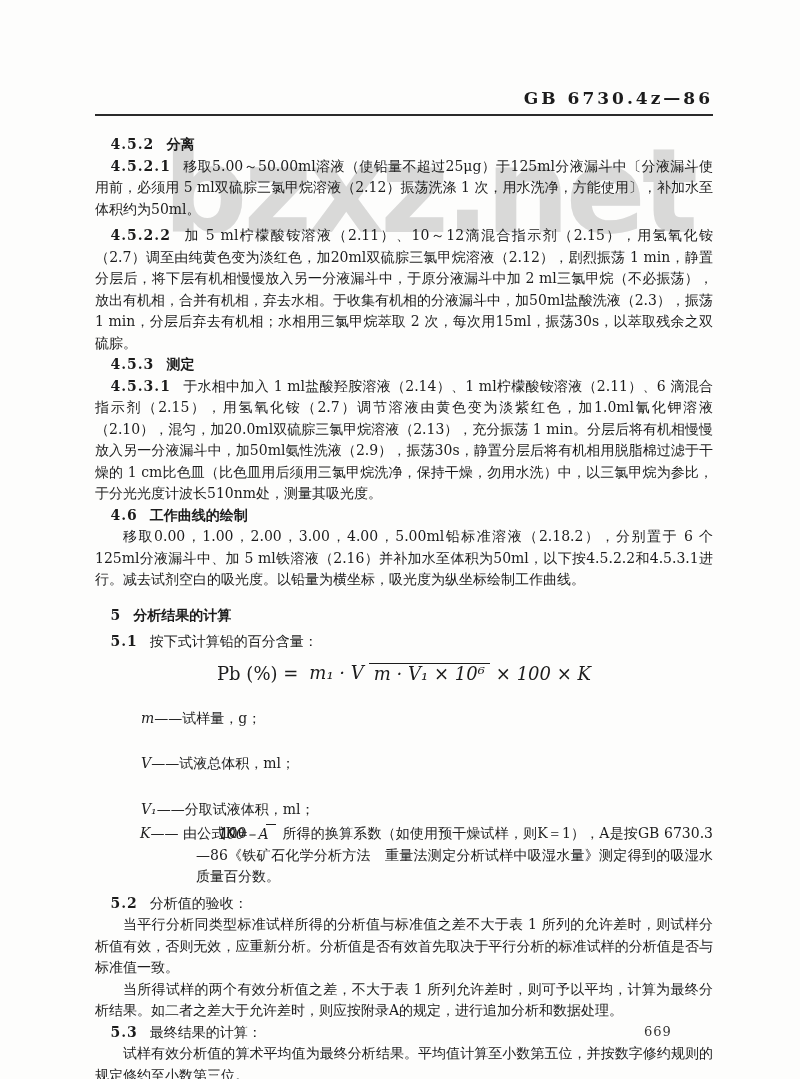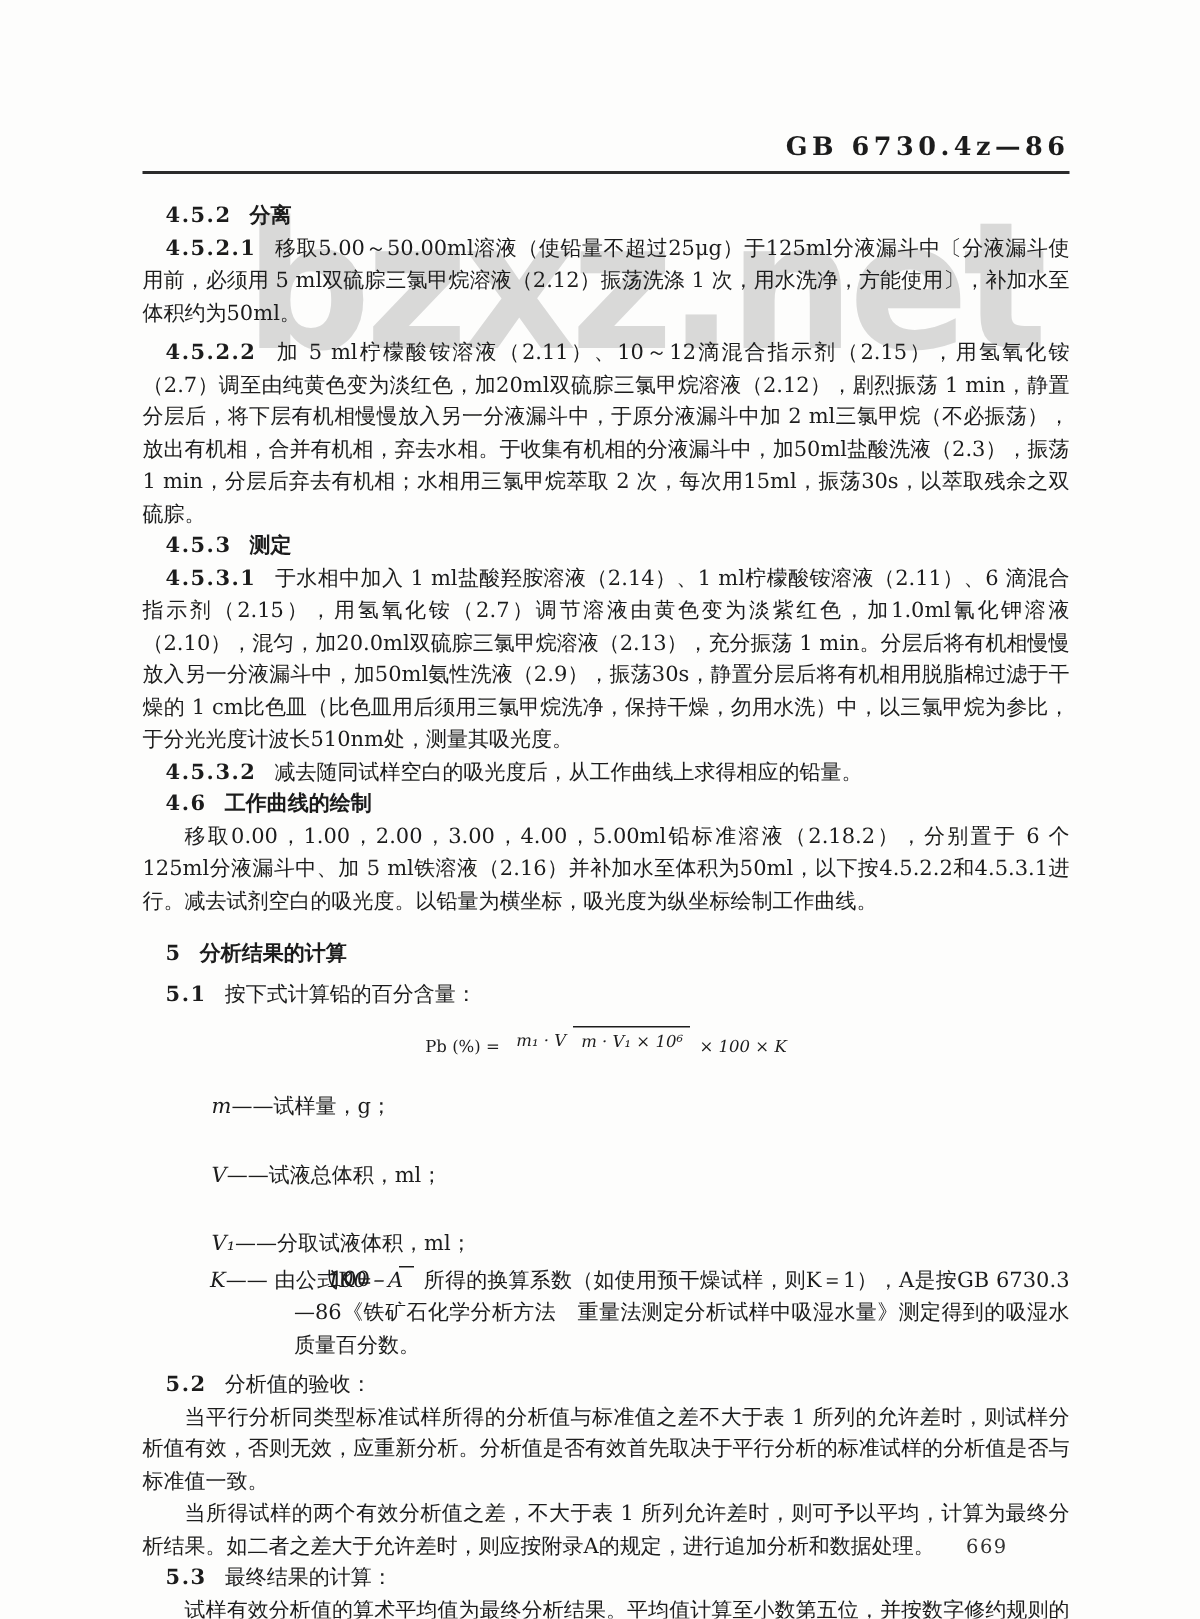--- a/index.html
+++ b/index.html
@@ -52,23 +52,23 @@
   .para { text-indent: 1.1em; }
   .plain-para { text-indent: 2em; }
   .sec-head { font-weight: bold; text-indent: 1.1em; }
   .sec-num { font-weight: bold; margin-right: 12px; letter-spacing: 1px; }
   .sec-title-light { font-weight: normal; }
   .gap-s { margin-top: 5px; }
   .gap-m { margin-top: 14px; }
   .formula-line {
     display: flex;
     justify-content: center;
-    align-items: flex-end;
+    align-items: center;
     margin: 10px 0 8px 0;
-    font-size: 11px;
+    font-size: 18px;
   }
   .var { font-style: italic; }
   .frac {
     display: inline-flex;
     flex-direction: row;
     text-align: center;
     vertical-align: middle;
     margin: 0 6px;
     line-height: 19px;
   }
@@ -106,21 +106,20 @@
     <div class="sec-head"><span class="sec-num">4.5.2</span><span>分离</span></div>
 
     <p class="para"><span class="sec-num">4.5.2.1</span><span>移取5.00～50.00ml溶液（使铅量不超过25μg）于125ml分液漏斗中〔分液漏斗使用前，必须用 5 ml双硫腙三氯甲烷溶液（2.12）振荡洗涤 1 次，用水洗净，方能使用〕，补加水至体积约为50ml。</span></p>
 
     <p class="para gap-s"><span class="sec-num">4.5.2.2</span><span>加 5 ml柠檬酸铵溶液（2.11）、10～12滴混合指示剂（2.15），用氢氧化铵（2.7）调至由纯黄色变为淡红色，加20ml双硫腙三氯甲烷溶液（2.12），剧烈振荡 1 min，静置分层后，将下层有机相慢慢放入另一分液漏斗中，于原分液漏斗中加 2 ml三氯甲烷（不必振荡），放出有机相，合并有机相，弃去水相。于收集有机相的分液漏斗中，加50ml盐酸洗液（2.3），振荡 1 min，分层后弃去有机相；水相用三氯甲烷萃取 2 次，每次用15ml，振荡30s，以萃取残余之双硫腙。</span></p>
 
     <div class="sec-head"><span class="sec-num">4.5.3</span><span>测定</span></div>
 
     <p class="para"><span class="sec-num">4.5.3.1</span><span>于水相中加入 1 ml盐酸羟胺溶液（2.14）、1 ml柠檬酸铵溶液（2.11）、6 滴混合指示剂（2.15），用氢氧化铵（2.7）调节溶液由黄色变为淡紫红色，加1.0ml氰化钾溶液（2.10），混匀，加20.0ml双硫腙三氯甲烷溶液（2.13），充分振荡 1 min。分层后将有机相慢慢放入另一分液漏斗中，加50ml氨性洗液（2.9），振荡30s，静置分层后将有机相用脱脂棉过滤于干燥的 1 cm比色皿（比色皿用后须用三氯甲烷洗净，保持干燥，勿用水洗）中，以三氯甲烷为参比，于分光光度计波长510nm处，测量其吸光度。</span></p>
 
-    <p class="para"><span class="sec-num">4.5.3.2</span><span>减去随同试样空白的吸光度后，从工作曲线上求得相应的铅量。</span></p>
 
     <div class="sec-head"><span class="sec-num">4.6</span><span>工作曲线的绘制</span></div>
 
     <p class="para plain-para"><span>移取0.00，1.00，2.00，3.00，4.00，5.00ml铅标准溶液（2.18.2），分别置于 6 个125ml分液漏斗中、加 5 ml铁溶液（2.16）并补加水至体积为50ml，以下按4.5.2.2和4.5.3.1进行。减去试剂空白的吸光度。以铅量为横坐标，吸光度为纵坐标绘制工作曲线。</span></p>
 
     <div class="sec-head gap-m"><span class="sec-num">5</span><span>分析结果的计算</span></div>
 
     <div class="sec-head gap-s"><span class="sec-num">5.1</span><span class="sec-title-light">按下式计算铅的百分含量：</span></div>
 
     <div class="formula-line">

